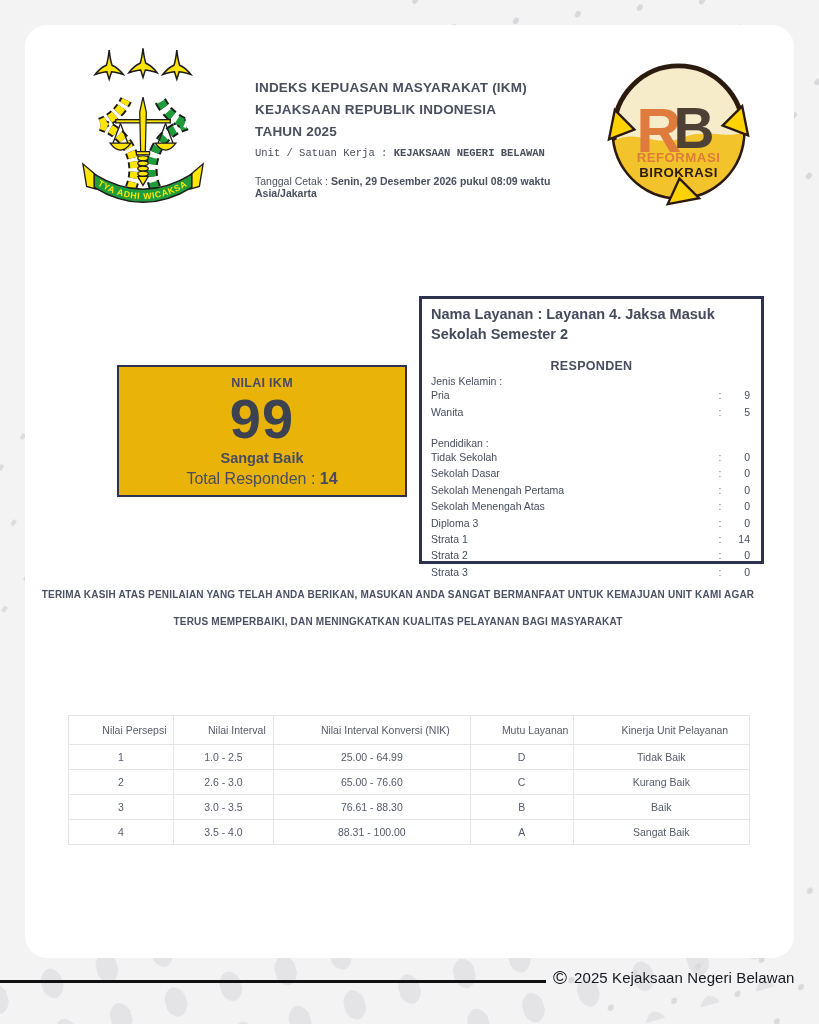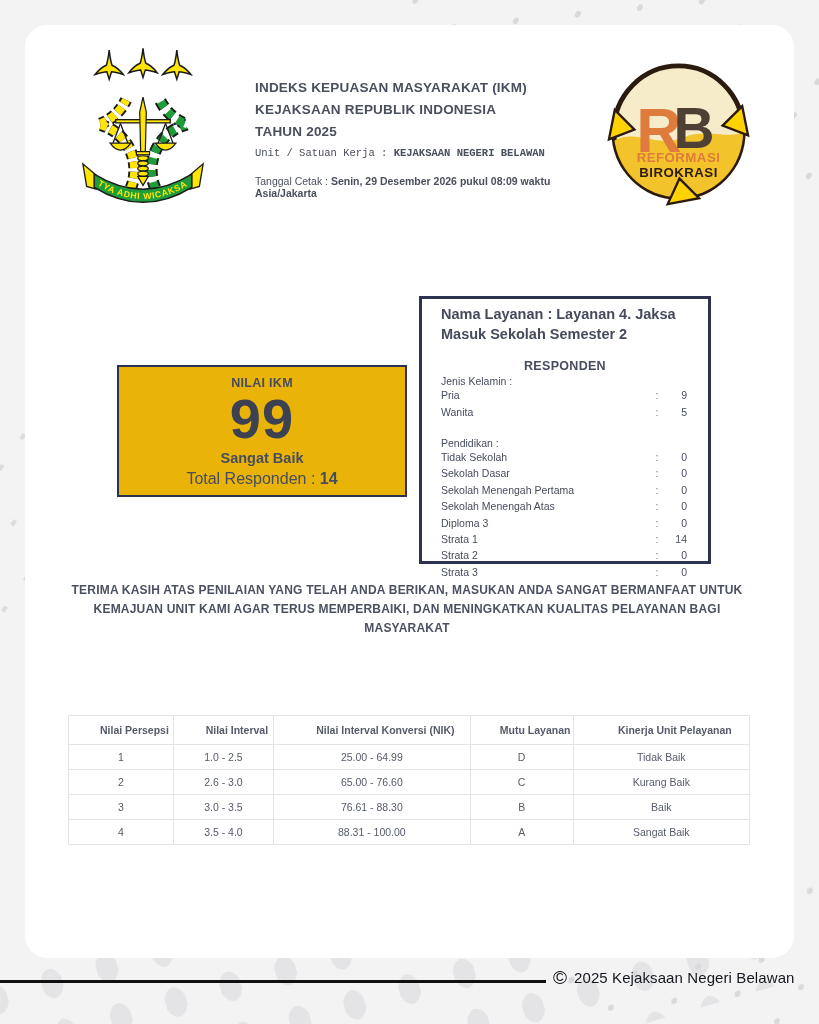--- a/index.html
+++ b/index.html
@@ -55,45 +55,45 @@
     display:flex; flex-direction:column; align-items:center; justify-content:center;
   }
   .score-label { font-weight:bold; font-size:12.5px; letter-spacing:0.3px; margin-top:2px; }
   .score-value { font-weight:bold; font-size:56px; line-height:58px; color:#3c4252; letter-spacing:1px; }
   .score-grade { font-weight:bold; font-size:14.5px; margin-top:2px; }
   .score-total { font-size:16px; margin-top:4px; }
   .score-total .v { font-weight:bold; }
 
   
   .service-box {
-    position:absolute; left:394px; top:271px; width:292px; height:268px;
-    border:3px solid #2c3250; background:#fff; padding:5px 19px;
+    position:absolute; left:394px; top:271px; width:345px; height:268px;
+    border:3px solid #2c3250; background:#fff; padding:5px 9px;
   }
   .service-title { font-weight:bold; font-size:14.5px; line-height:20px; color:#454a5c; }
   .responden-title { text-align:center; font-weight:bold; font-size:12.5px; margin-top:15px; margin-bottom:0; letter-spacing:0.3px; }
   .resp-group { display:flex; margin-bottom:15px;flex-direction:column; }
   .resp-label { width:92px; flex:none; font-size:10.5px; padding-top:2px; }
   .resp-items { flex:1; }
   .resp-item { display:flex; align-items:center; height:16.4px; font-size:10.5px; }
   .resp-name { flex:1; }
   .resp-colon { width:16px; text-align:center; color:#707688; }
   .resp-value { width:24px; text-align:right; padding-right:2px; }
 
   
   .thanks {
-    position:absolute; left:25px; top:556px; width:714px;
-    text-align:center; font-weight:bold; font-size:12px; line-height:19px;
+    position:absolute; left:16px; top:556px; width:714px;
+    text-align:center; font-weight:bold; font-size:10px; line-height:27px;
     letter-spacing:0.2px; color:#4b5162;
   }
 
   
   .ikm-table-wrap { position:absolute; left:43px; top:690px; width:682px; }
   table { width:100%; border-collapse:collapse; }
   th, td { border:1px solid #e4e4e7; text-align:center; color:#565b6b; }
-  th { font-weight:bold; font-size:10.5px; height:29px;padding-left:27px; }
+  th { font-weight:normal; font-size:10.5px; height:29px;padding-left:27px; }
   td { font-size:10.5px; height:25px; font-weight:normal; }
 
   
   .footer-line { position:absolute; left:0; top:980px; width:546px; height:3px; background:#101010; z-index:2; }
   .footer { position:absolute; left:553px; top:968px; display:flex; align-items:center; gap:7px; z-index:2; }
   .copyright-glyph { font-size:19px; line-height:19px; color:#101318; font-weight:normal; }
   .footer-text { font-size:15px; color:#15181f; font-weight:500; letter-spacing:0.1px; }
 </style>
 </head>
 <body>

